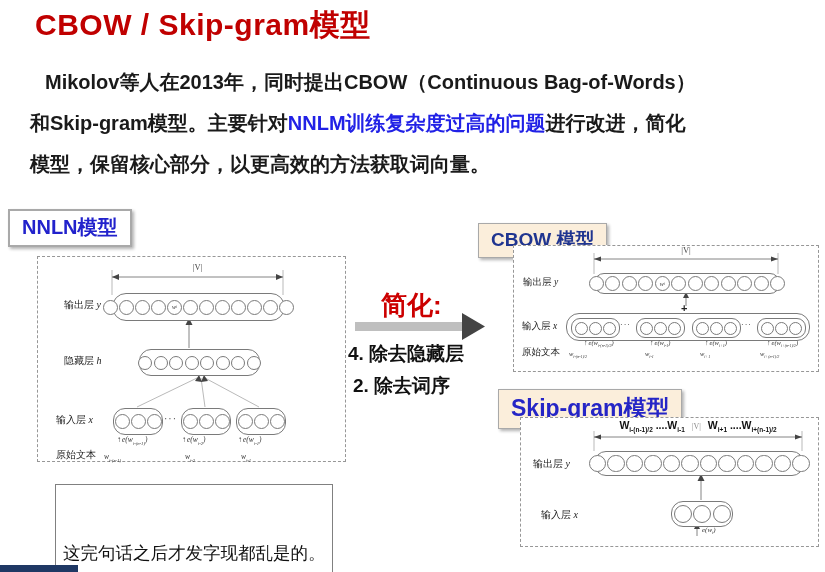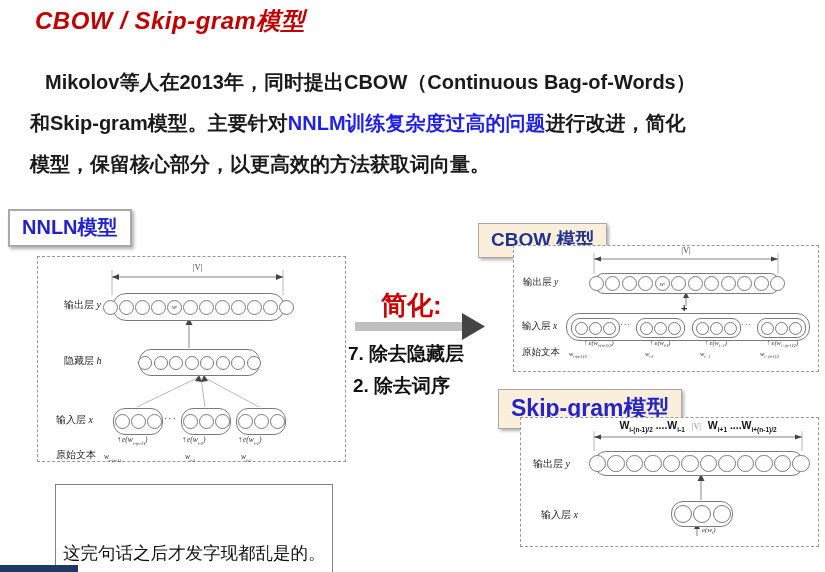--- a/index.html
+++ b/index.html
@@ -1,21 +1,21 @@
 <!DOCTYPE html>
 <html><head>
 <meta charset="utf-8">
 <style>
   html,body{margin:0;padding:0;}
   body{width:825px;height:572px;position:relative;background:#fff;overflow:hidden;
        font-family:"Liberation Sans","DejaVu Sans",sans-serif;}
   .abs{position:absolute;}
   sub{font-size:0.62em;line-height:0;}
   
-  .title{left:35px;top:5px;font-size:24px;font-weight:bold;letter-spacing:.5px;font-style:italic;}
+  .title{left:35px;top:5px;font-size:30px;font-weight:bold;letter-spacing:.5px;}
   .intro{left:30px;top:62px;width:780px;font-size:20px;font-weight:bold;line-height:41px;}
   .intro .line:first-child{padding-left:15px;}
   
   .tag{font-weight:bold;border:1px solid #A9A9A9;box-shadow:2px 2px 3px rgba(0,0,0,.3);
        padding:3px 12px 4px;white-space:nowrap;}
   .tag-nnlm{left:8px;top:209px;font-size:20px;border-width:2px;}
   .tag-cbow{left:478px;top:223px;font-size:19px;}
   .tag-skip{left:498px;top:389px;font-size:23px;}
   
   .dbox{border:1.5px dashed #979797;background:#fff;}
@@ -153,21 +153,21 @@
   <div class="tiny" style="left:66px;top:195px;">w<sub>i-(n-1)</sub></div>
   <div class="tiny" style="left:147px;top:195px;">w<sub>i-2</sub></div>
   <div class="tiny" style="left:203px;top:195px;">w<sub>i-1</sub></div>
 </div>
 
 <div class="abs simp-h" style="color: rgb(204, 0, 0);">简化:</div>
 <svg class="abs simp-arrow" width="130" height="27">
   <rect x="0" y="9" width="107" height="9" fill="#BFBFBF"></rect>
   <polygon x="0" points="107,0 130,13.5 107,27" fill="#BFBFBF"></polygon>
 </svg>
-<div class="abs step1">7. 除去隐藏层</div>
+<div class="abs step1">4. 除去隐藏层</div>
 <div class="abs step2">2. 除去词序</div>
 
 <div class="abs tag tag-cbow" style="color: rgb(32, 53, 144); background: rgb(251, 238, 219);">CBOW 模型</div>
 
 <div class="abs dbox box-cbow">
   <svg width="304" height="125">
     <line x1="80" y1="13" x2="264" y2="13"></line>
     <line class="thin" x1="80" y1="7" x2="80" y2="28"></line>
     <line class="thin" x1="264" y1="7" x2="264" y2="28"></line>
     <polygon points="80,13 87,10.5 87,15.5"></polygon>

